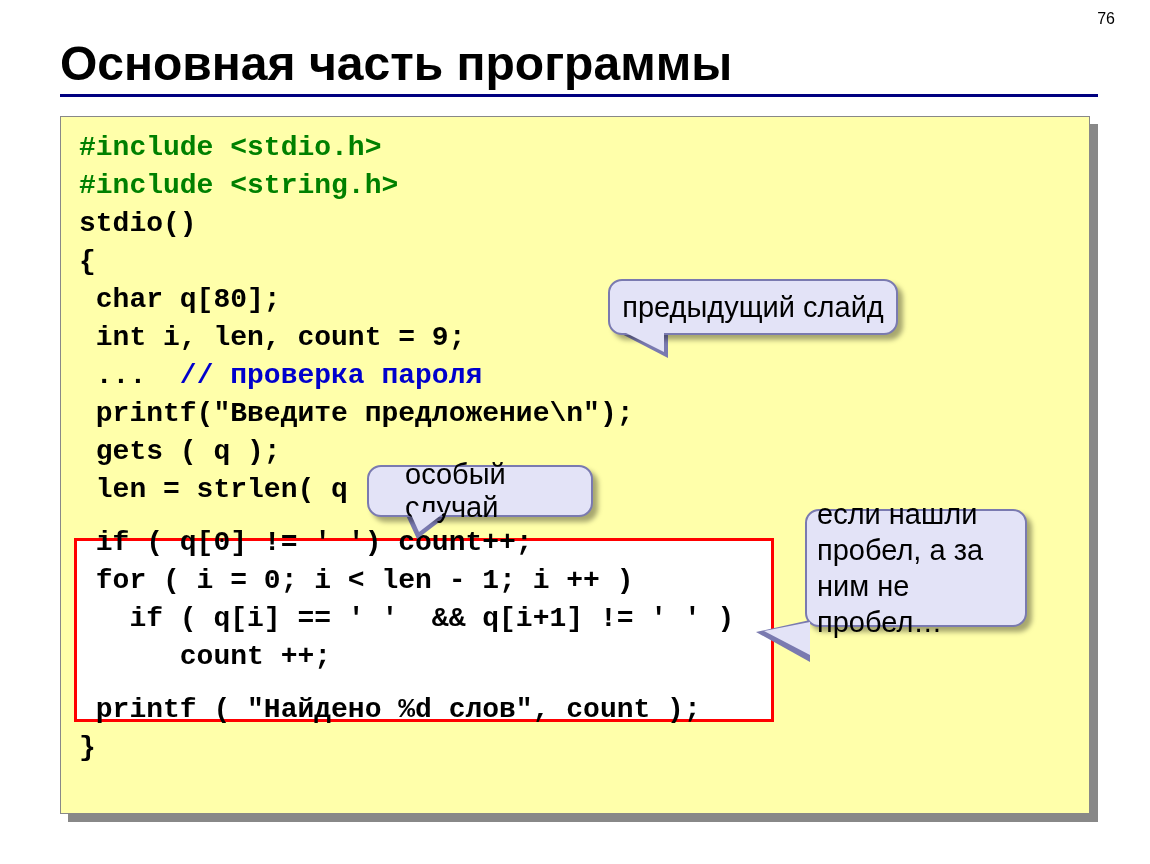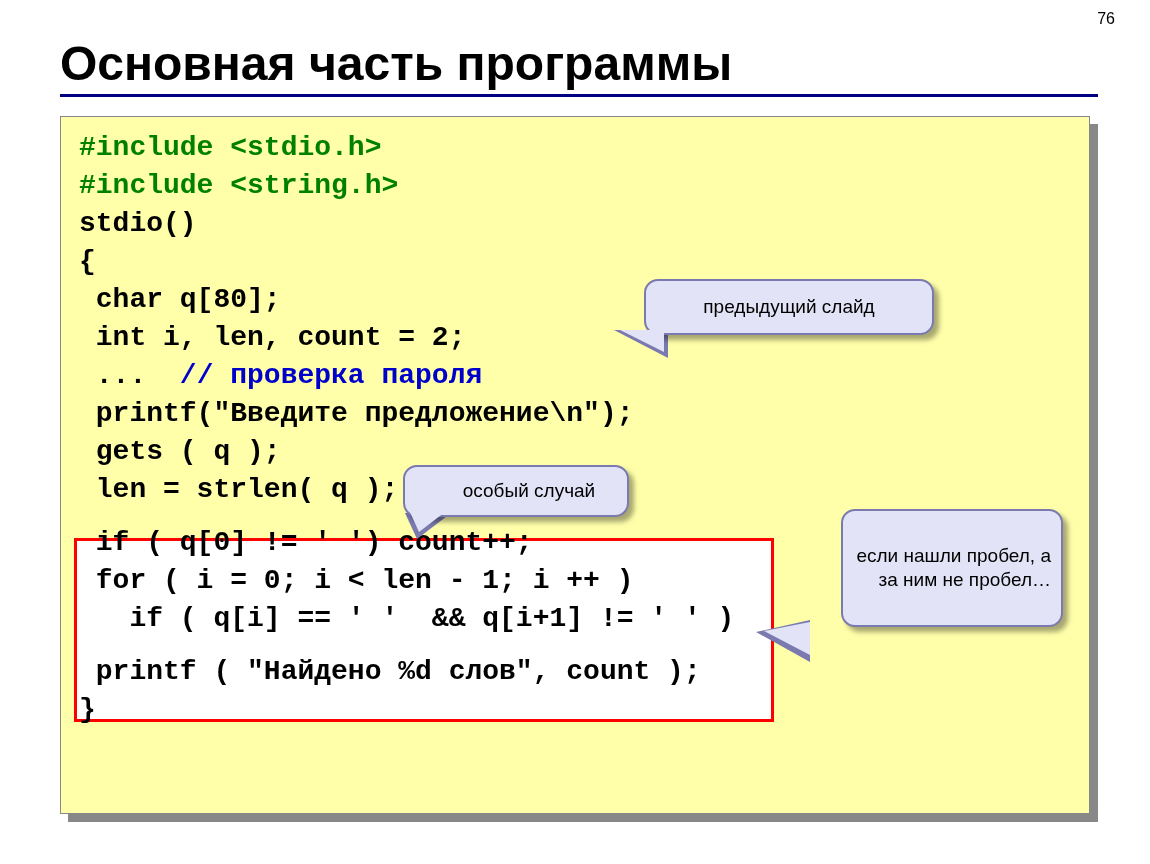--- a/index.html
+++ b/index.html
@@ -83,31 +83,30 @@
   }
   .code-lines { position: relative; z-index: 2; pointer-events: none; }
   .code-lines div { white-space: pre; }
 
   .callout {
     position: absolute;
     background: #e3e3f7;
     border: 2px solid #7a7ab0;
     border-radius: 14px;
     font-family: Arial, Helvetica, sans-serif;
-    font-size: 19px;
+    font-size: 29px;
     font-weight: normal;
     color: #000;
-    text-align: right;
+    text-align: left;
     display: flex;
     align-items: center;
     justify-content: center;
     z-index: 5;
     box-shadow: 5px 5px 5px rgba(0,0,0,0.35);
     padding: 6px 10px;
-    margin-left: 36px;
   }
   .c1 { top: 279px; left: 608px; width: 290px; height: 56px; }
   .c2 { top: 465px; left: 367px; width: 226px; height: 52px; padding-left: 36px; }
   .c3 { top: 509px; left: 805px; width: 222px; height: 118px; line-height: 1.25; }
 
   .tail {
     position: absolute;
     width: 0; height: 0;
     z-index: 4;
   }
@@ -161,29 +160,30 @@
 
 <div class="code-shadow"></div>
 <div class="highlight-shadow"></div>
 <div class="code-box">
   <div class="code-lines">
     <div><span class="green">#include </span><span class="green">&lt;stdio.h&gt;</span></div>
     <div><span class="green">#include </span><span class="green">&lt;string.h&gt;</span></div>
     <div>stdio()</div>
     <div>{</div>
     <div> char q[80];</div>
-    <div> int i, len, count = 2;</div>
+    <div> int i, len, count = 9;</div>
     <div><span> ...  </span><span class="blue">// проверка пароля</span></div>
     <div> printf("Введите предложение\n");</div>
     <div> gets ( q );</div>
     <div> len = strlen( q );</div>
     <div style="height:15px"></div>
     <div> if ( q[0] != ' ') count++;</div>
     <div> for ( i = 0; i &lt; len - 1; i ++ )</div>
     <div>   if ( q[i] == ' '  &amp;&amp; q[i+1] != ' ' )</div>
+    <div>      count ++;</div>
     <div style="height:15px"></div>
     <div> printf ( "Найдено %d слов", count );</div>
     <div>}</div>
   </div>
 </div>
 
 <div class="highlight-box"></div>
 
 <div class="tail t1a"></div>
 <div class="tail t1b"></div>

